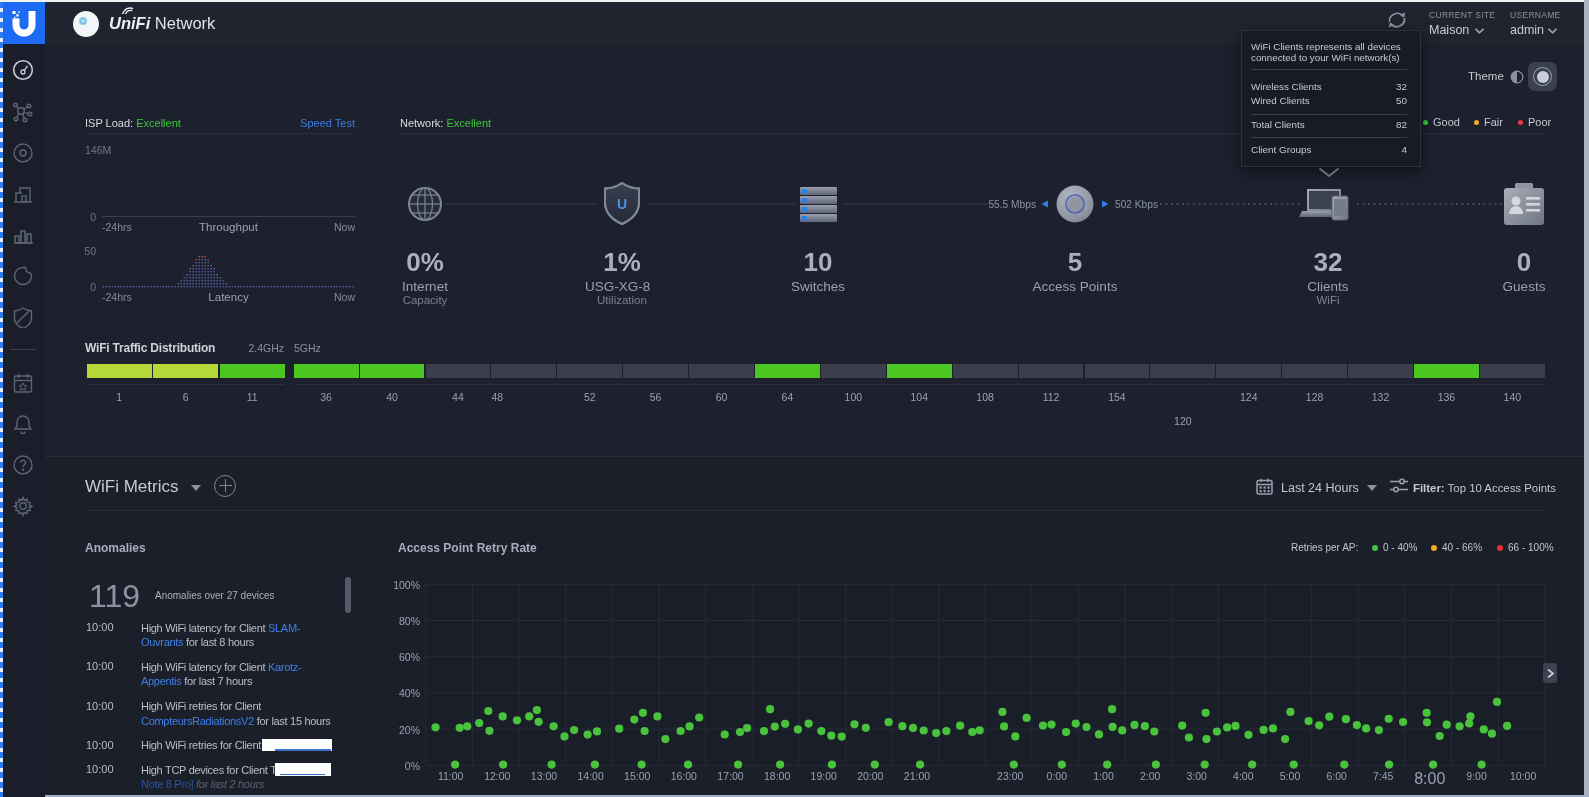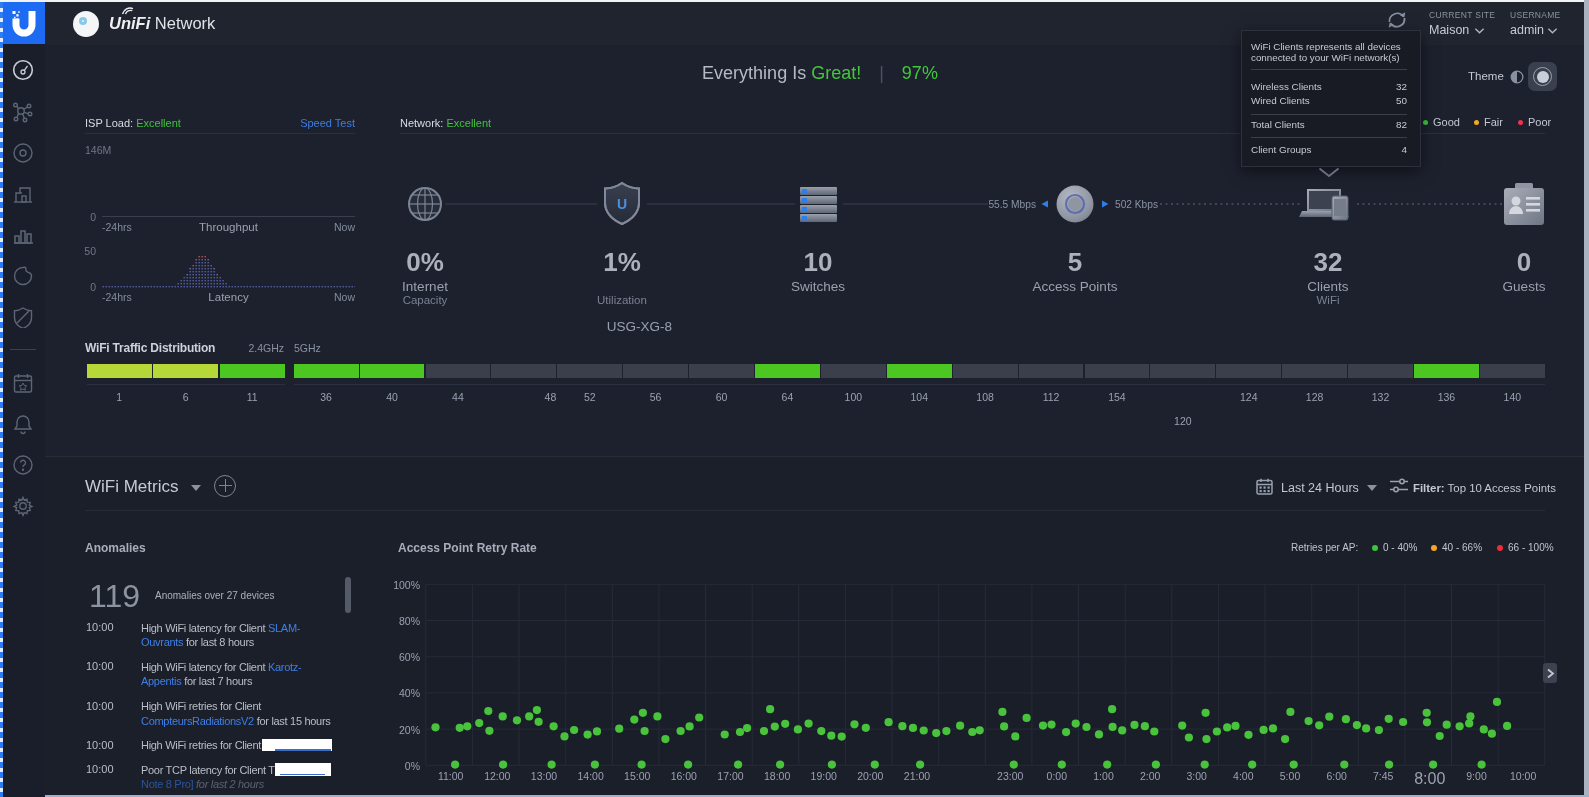--- a/index.html
+++ b/index.html
@@ -122,21 +122,20 @@
     <div class="abs" style="left:1465px;top:8px;color:#8b919e;font-size:8.5px;letter-spacing:0.3px;">USERNAME</div>
     <div class="abs" style="left:1465px;top:21px;color:#c7cbd4;font-size:12.5px;">admin</div>
     <svg class="abs" style="left:1502px;top:25px;" width="11" height="8" viewBox="0 0 12 8">
         <path d="M1.5 1.5 L6 6 L10.5 1.5" stroke="#aeb3bf" stroke-width="1.6" fill="none"></path>
       </svg>
   </div>
 
   <div class="abs" id="dash" style="left:45px;top:45px;width:1544px;height:412px;background:#1d212e;border-bottom:1px solid #272c39;">
   </div>
 
-  <div class="abs" style="left:560px;top:63px;width:520px;text-align:center;font-size:18px;color:#b4bac5;">Everything Is <span style="color:#43c73c;">Great!</span><span style="color:#4a5160;padding:0 18px;">|</span><span style="color:#43c73c;">97%</span></div>
 
   <div class="abs" style="left:1468px;top:69.5px;color:#c3c8d1;font-size:11.5px;">Theme</div>
   <svg class="abs" style="left:1510px;top:69.5px;" width="14" height="14" viewBox="0 0 16 16">
     <circle cx="8" cy="8" r="6.7" stroke="#8a92a2" stroke-width="1.4" fill="none"></circle>
     <path d="M8 1.3 A6.7 6.7 0 0 0 8 14.7 Z" fill="#8a92a2"></path>
   </svg>
   <div class="abs" style="left:1528px;top:62px;width:29px;height:29px;border-radius:7px;background:#3a404e;"></div>
   <div class="abs" style="left:1533px;top:67px;width:19px;height:19px;border-radius:50%;border:1px solid #9aa2b2;"></div>
   <div class="abs" style="left:1536.5px;top:70.5px;width:12px;height:12px;border-radius:50%;background:#c9ced8;"></div>
 
@@ -427,21 +426,21 @@
 </svg>
 
 <div class="abs" style="left:375px;top:247px;width:100px;text-align:center;font-size:26px;font-weight:bold;color:#abb0bc;">0%</div>
 <div class="abs" style="left:572px;top:247px;width:100px;text-align:center;font-size:26px;font-weight:bold;color:#abb0bc;">1%</div>
 <div class="abs" style="left:768px;top:247px;width:100px;text-align:center;font-size:26px;font-weight:bold;color:#abb0bc;">10</div>
 <div class="abs" style="left:1025px;top:247px;width:100px;text-align:center;font-size:26px;font-weight:bold;color:#abb0bc;">5</div>
 <div class="abs" style="left:1278px;top:247px;width:100px;text-align:center;font-size:26px;font-weight:bold;color:#abb0bc;">32</div>
 <div class="abs" style="left:1474px;top:247px;width:100px;text-align:center;font-size:26px;font-weight:bold;color:#abb0bc;">0</div>
 
 <div class="abs" style="left:375px;top:279px;width:100px;text-align:center;font-size:13.5px;color:#99a0ae;">Internet</div>
-<div class="abs" style="left:572px;top:279px;width:100px;text-align:right;font-size:13.5px;color:#99a0ae;margin-top:40px;">USG-XG-8</div>
+<div class="abs" style="left:585px;top:279px;width:100px;text-align:left;font-size:13.5px;color:#99a0ae;">USG-XG-8</div>
 <div class="abs" style="left:768px;top:279px;width:100px;text-align:center;font-size:13.5px;color:#99a0ae;">Switches</div>
 <div class="abs" style="left:1000px;top:279px;width:150px;text-align:center;font-size:13.5px;color:#99a0ae;">Access Points</div>
 <div class="abs" style="left:1278px;top:279px;width:100px;text-align:center;font-size:13.5px;color:#99a0ae;">Clients</div>
 <div class="abs" style="left:1474px;top:279px;width:100px;text-align:center;font-size:13.5px;color:#99a0ae;">Guests</div>
 <div class="abs" style="left:375px;top:294px;width:100px;text-align:center;font-size:11.5px;color:#7a8191;">Capacity</div>
 <div class="abs" style="left:572px;top:294px;width:100px;text-align:center;font-size:11.5px;color:#7a8191;">Utilization</div>
 <div class="abs" style="left:1278px;top:294px;width:100px;text-align:center;font-size:11.5px;color:#7a8191;">WiFi</div>
 
   <div class="abs" style="left:85px;top:341px;font-size:12px;color:#cdd1d9;font-weight:bold;letter-spacing:-0.2px;">WiFi Traffic Distribution</div>
   <div class="abs" style="left:234px;top:342px;width:50px;text-align:right;font-size:10.5px;color:#8a92a2;">2.4GHz</div>
@@ -453,21 +452,21 @@
   <div class="abs" style="left:219.5px;top:364px;width:65.3px;height:14px;background:#4cc722;"></div>
   <div class="abs" style="left:219.5px;top:391px;width:65.3px;text-align:center;font-size:10.5px;color:#9aa1b0;">11</div>
   <div class="abs" style="left:86.5px;top:384px;width:198px;height:1px;background:#2b3040;"></div>
   <div class="abs" style="left:293.7px;top:364px;width:64.9px;height:14px;background:#4cc722;"></div>
   <div class="abs" style="left:293.7px;top:391px;width:64.9px;text-align:center;font-size:10.5px;color:#9aa1b0;">36</div>
   <div class="abs" style="left:359.6px;top:364px;width:64.9px;height:14px;background:#4cc722;"></div>
   <div class="abs" style="left:359.6px;top:391px;width:64.9px;text-align:center;font-size:10.5px;color:#9aa1b0;">40</div>
   <div class="abs" style="left:425.5px;top:364px;width:64.9px;height:14px;background:#3a3f4b;"></div>
   <div class="abs" style="left:425.5px;top:391px;width:64.9px;text-align:center;font-size:10.5px;color:#9aa1b0;">44</div>
   <div class="abs" style="left:491.4px;top:364px;width:64.9px;height:14px;background:#3a3f4b;"></div>
-  <div class="abs" style="left:491.4px;top:391px;width:64.9px;text-align:right;font-size:10.5px;color:#9aa1b0;">48</div>
+  <div class="abs" style="left:491.4px;top:391px;width:64.9px;text-align:left;font-size:10.5px;color:#9aa1b0;">48</div>
   <div class="abs" style="left:557.3px;top:364px;width:64.9px;height:14px;background:#3a3f4b;"></div>
   <div class="abs" style="left:557.3px;top:391px;width:64.9px;text-align:center;font-size:10.5px;color:#9aa1b0;">52</div>
   <div class="abs" style="left:623.2px;top:364px;width:64.9px;height:14px;background:#3a3f4b;"></div>
   <div class="abs" style="left:623.2px;top:391px;width:64.9px;text-align:center;font-size:10.5px;color:#9aa1b0;">56</div>
   <div class="abs" style="left:689.1px;top:364px;width:64.9px;height:14px;background:#3a3f4b;"></div>
   <div class="abs" style="left:689.1px;top:391px;width:64.9px;text-align:center;font-size:10.5px;color:#9aa1b0;">60</div>
   <div class="abs" style="left:755.0px;top:364px;width:64.9px;height:14px;background:#4cc722;"></div>
   <div class="abs" style="left:755.0px;top:391px;width:64.9px;text-align:center;font-size:10.5px;color:#9aa1b0;">64</div>
   <div class="abs" style="left:820.9px;top:364px;width:64.9px;height:14px;background:#3a3f4b;"></div>
   <div class="abs" style="left:820.9px;top:391px;width:64.9px;text-align:center;font-size:10.5px;color:#9aa1b0;">100</div>
@@ -551,21 +550,21 @@
 <div class="abs" style="left:141px;top:636px;font-size:11px;letter-spacing:-0.3px;"><span style="color:#3f7fe8;">Ouvrants</span><span style="color:#b9bec8;"> for last 8 hours</span></div>
 <div class="abs" style="left:86px;top:660.0px;font-size:11px;color:#b9bec8;">10:00</div>
 <div class="abs" style="left:141px;top:660.5px;font-size:11px;letter-spacing:-0.3px;"><span style="color:#b9bec8;">High WiFi latency for Client </span><span style="color:#3f7fe8;">Karotz-</span></div>
 <div class="abs" style="left:141px;top:675px;font-size:11px;letter-spacing:-0.3px;"><span style="color:#3f7fe8;">Appentis</span><span style="color:#b9bec8;"> for last 7 hours</span></div>
 <div class="abs" style="left:86px;top:699.5px;font-size:11px;color:#b9bec8;">10:00</div>
 <div class="abs" style="left:141px;top:700px;font-size:11px;letter-spacing:-0.3px;"><span style="color:#b9bec8;">High WiFi retries for Client</span></div>
 <div class="abs" style="left:141px;top:714.5px;font-size:11px;letter-spacing:-0.3px;"><span style="color:#3f7fe8;">CompteursRadiationsV2</span><span style="color:#b9bec8;"> for last 15 hours</span></div>
 <div class="abs" style="left:86px;top:738.5px;font-size:11px;color:#b9bec8;">10:00</div>
 <div class="abs" style="left:141px;top:739px;font-size:11px;letter-spacing:-0.3px;"><span style="color:#b9bec8;">High WiFi retries for Client</span></div>
 <div class="abs" style="left:86px;top:763.0px;font-size:11px;color:#b9bec8;">10:00</div>
-<div class="abs" style="left:141px;top:763.5px;font-size:11px;letter-spacing:-0.3px;"><span style="color:#b9bec8;">Poor TCP latency for Client T</span></div>
+<div class="abs" style="left:141px;top:763.5px;font-size:11px;letter-spacing:-0.3px;"><span style="color:#b9bec8;">High TCP devices for Client T</span></div>
 <div class="abs" style="left:141px;top:778px;font-size:11px;letter-spacing:-0.3px;"><span style="color:#2a559c;">Note 8 Pro] </span><span style="color:#5a6272;font-style:italic;">for last 2 hours</span></div>
 <div class="abs" style="left:262px;top:738.5px;width:70px;height:12.5px;background:#ffffff;"></div>
 <div class="abs" style="left:275px;top:749px;width:56px;height:1.6px;background:#3a6fc8;"></div>
 <div class="abs" style="left:275px;top:763px;width:56px;height:12.5px;background:#ffffff;"></div>
 <div class="abs" style="left:280px;top:773.5px;width:45px;height:1.6px;background:#3a6fc8;"></div>
 
 <div class="abs" style="left:425.8px;top:584.3px;width:1119.0px;height:181.0px;background:#1a1e29;"></div>
 <svg class="abs" style="left:398px;top:575px;" width="1160" height="210" viewBox="0 0 1160 210">
       <line x1="27.80000000000001" y1="9.3" x2="1146.8" y2="9.3" stroke="#262b39" stroke-width="1"></line>
       <line x1="27.80000000000001" y1="45.5" x2="1146.8" y2="45.5" stroke="#262b39" stroke-width="1"></line>

